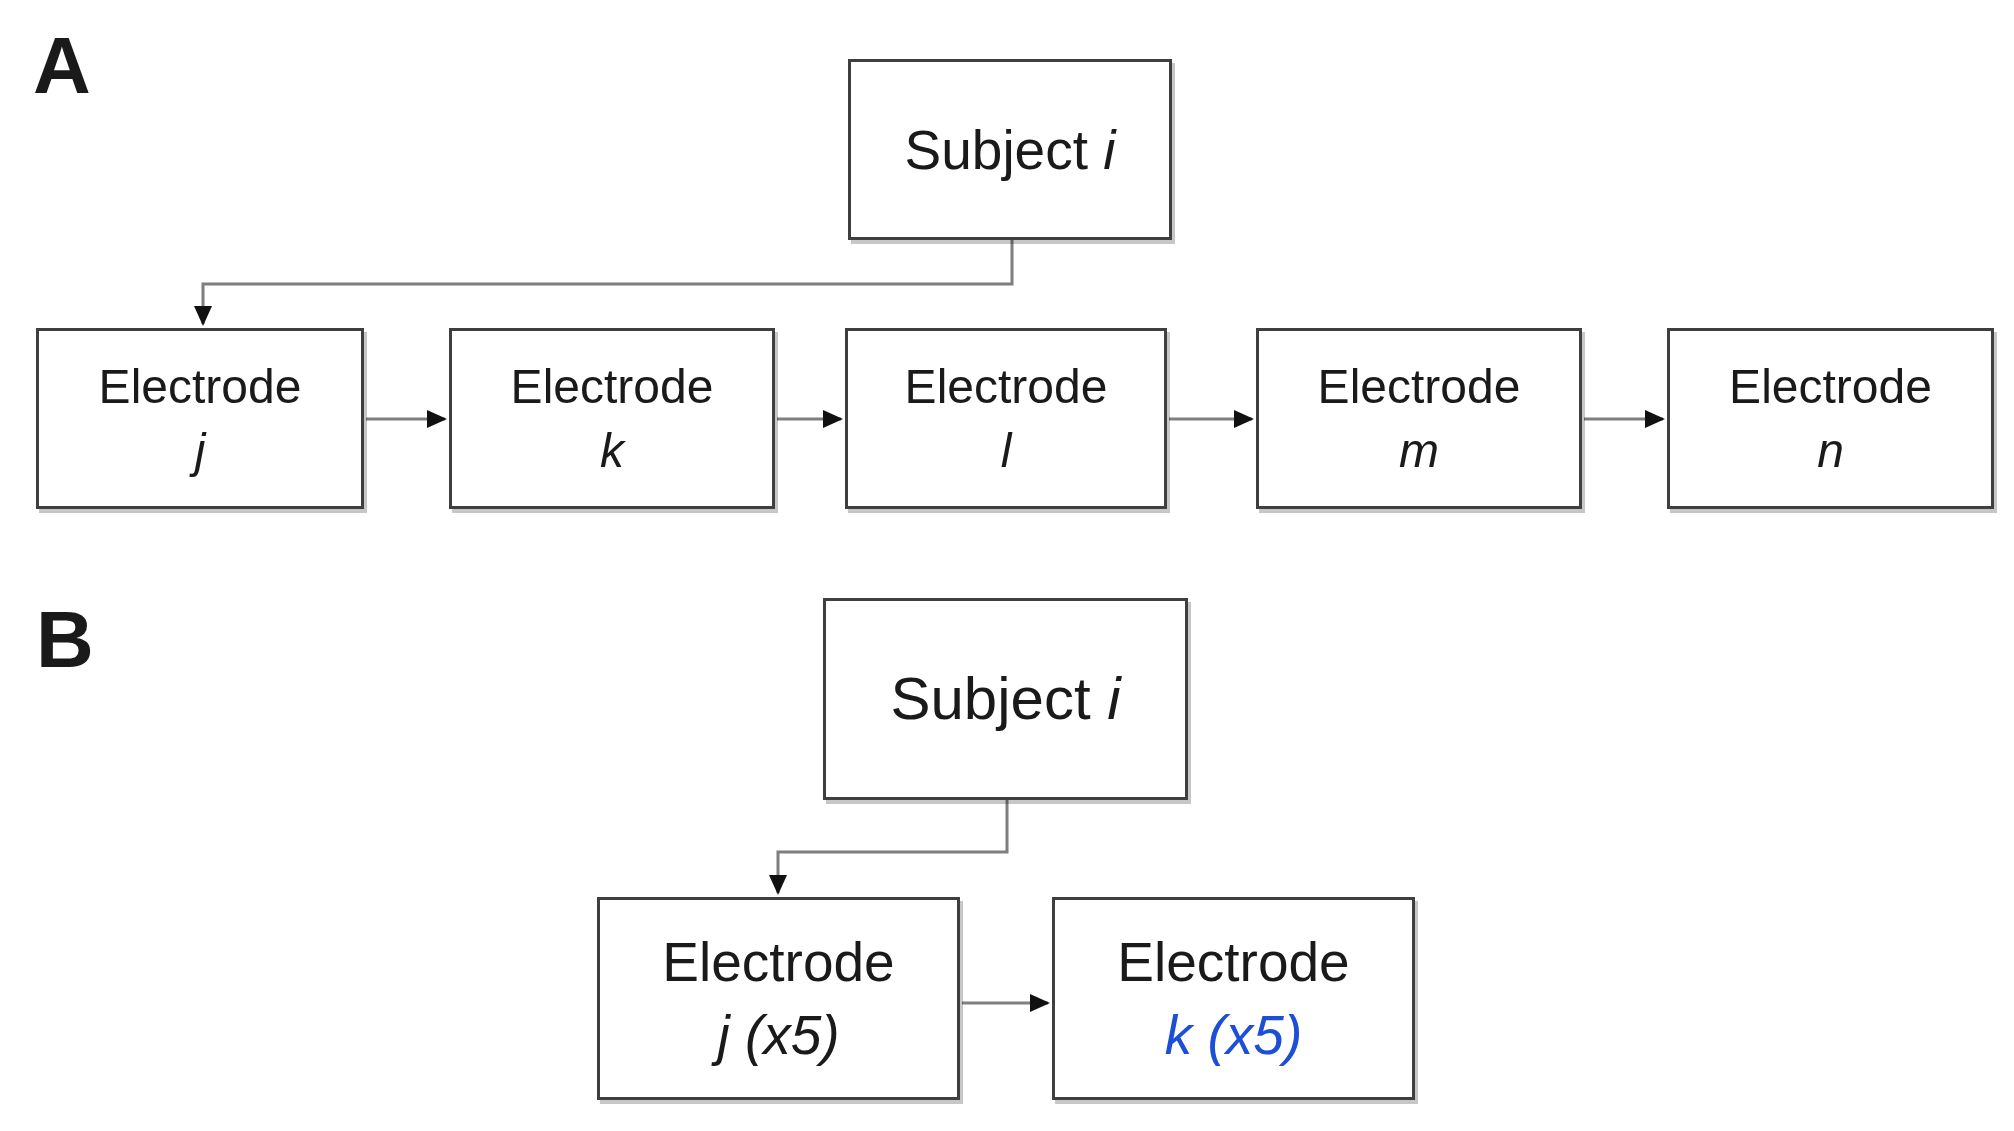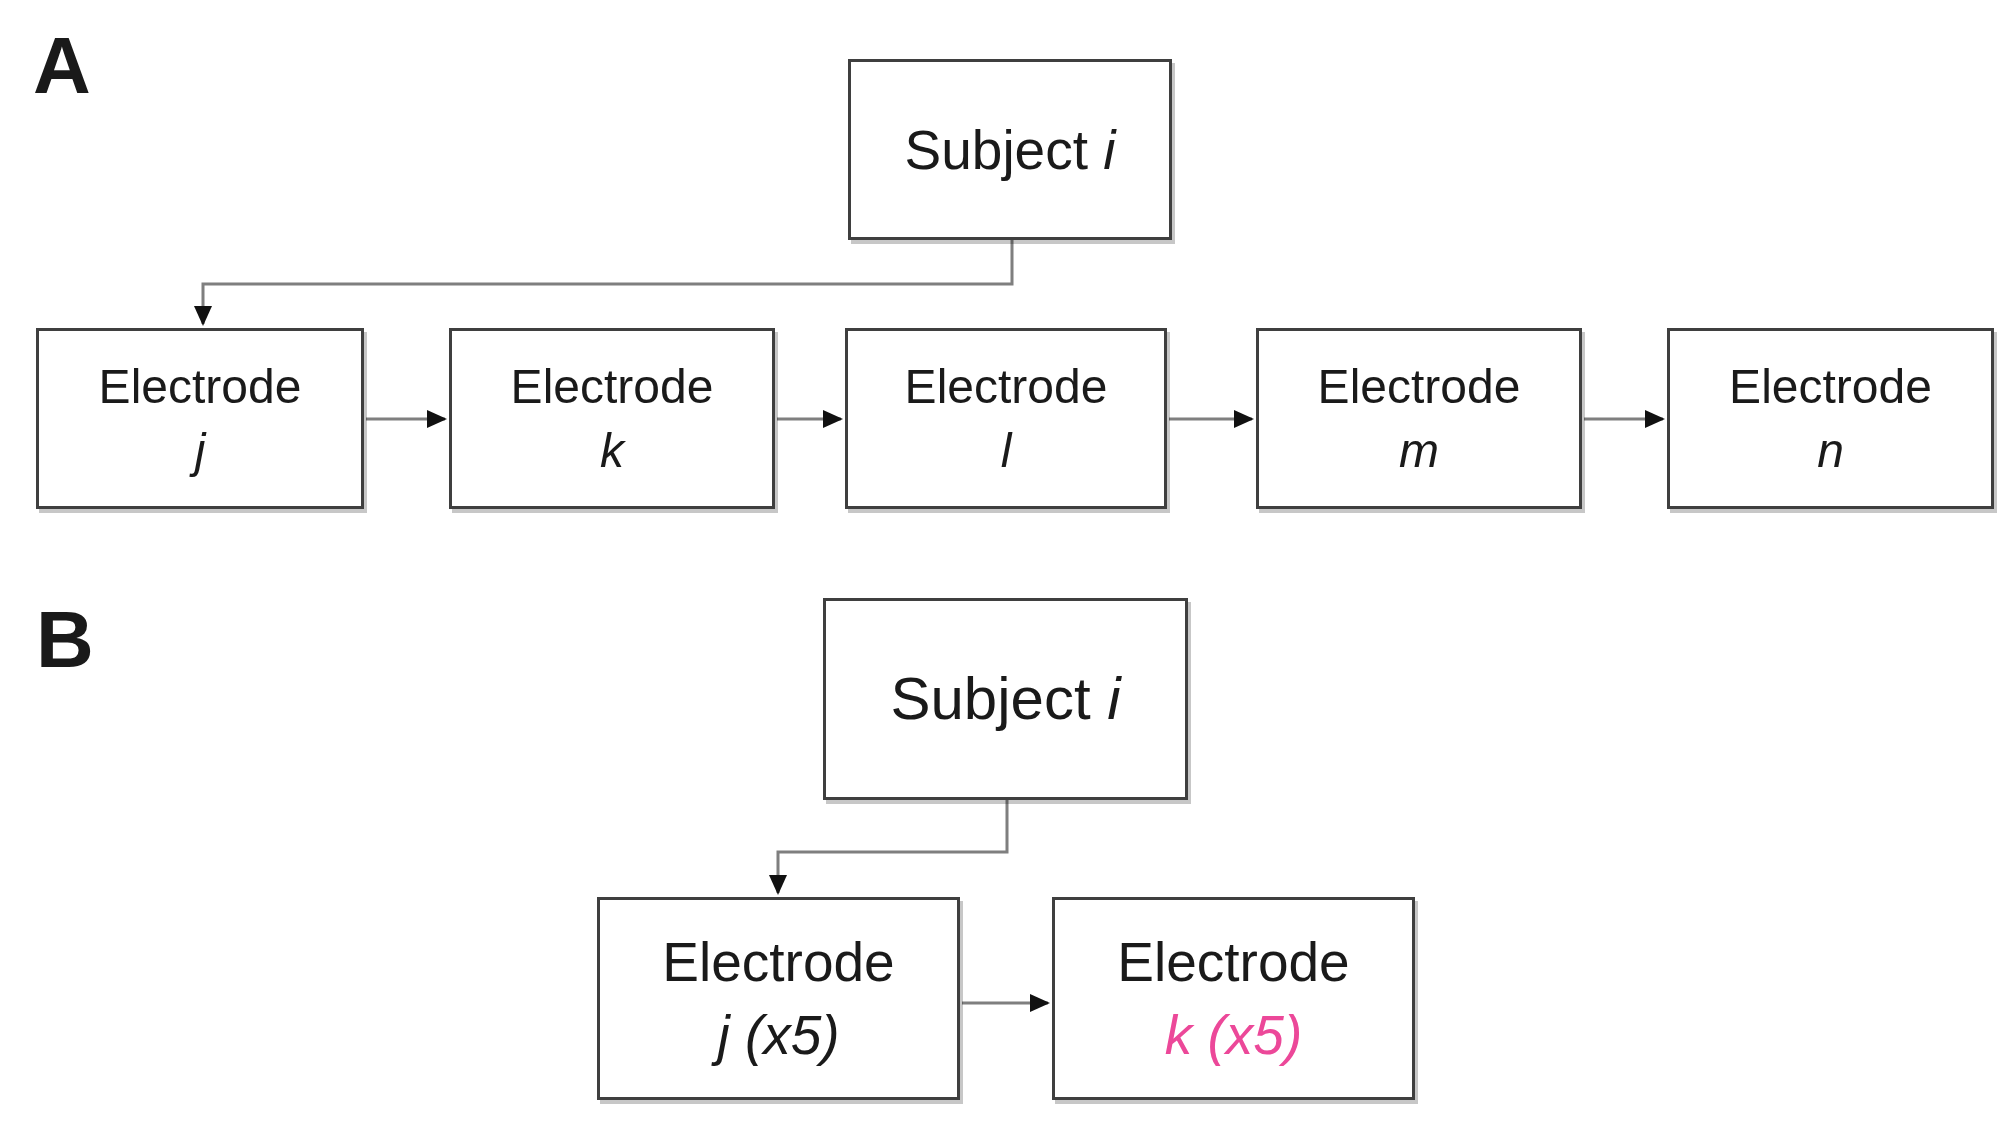--- a/index.html
+++ b/index.html
@@ -106,16 +106,16 @@
     </div>
   </div>
 
   <div class="box fs-elec-b" style="left: 597px; top: 897px; width: 363px; height: 203px; border-color: rgb(63, 63, 63);">
     <span class="line" style="color: rgb(26, 26, 26);">Electrode</span>
     <span class="line it" style="color: rgb(26, 26, 26); text-align: right;">j (x5)</span>
   </div>
 
   <div class="box fs-elec-b" style="left: 1052px; top: 897px; width: 363px; height: 203px; border-color: rgb(63, 63, 63);">
     <span class="line" style="color: rgb(26, 26, 26);">Electrode</span>
-    <span class="line it" style="color: #ec4899;">k (x5)</span>
+    <span class="line it" style="color: #1d4ed8;">k (x5)</span>
   </div>
 
 </div>
 
 </body></html>

